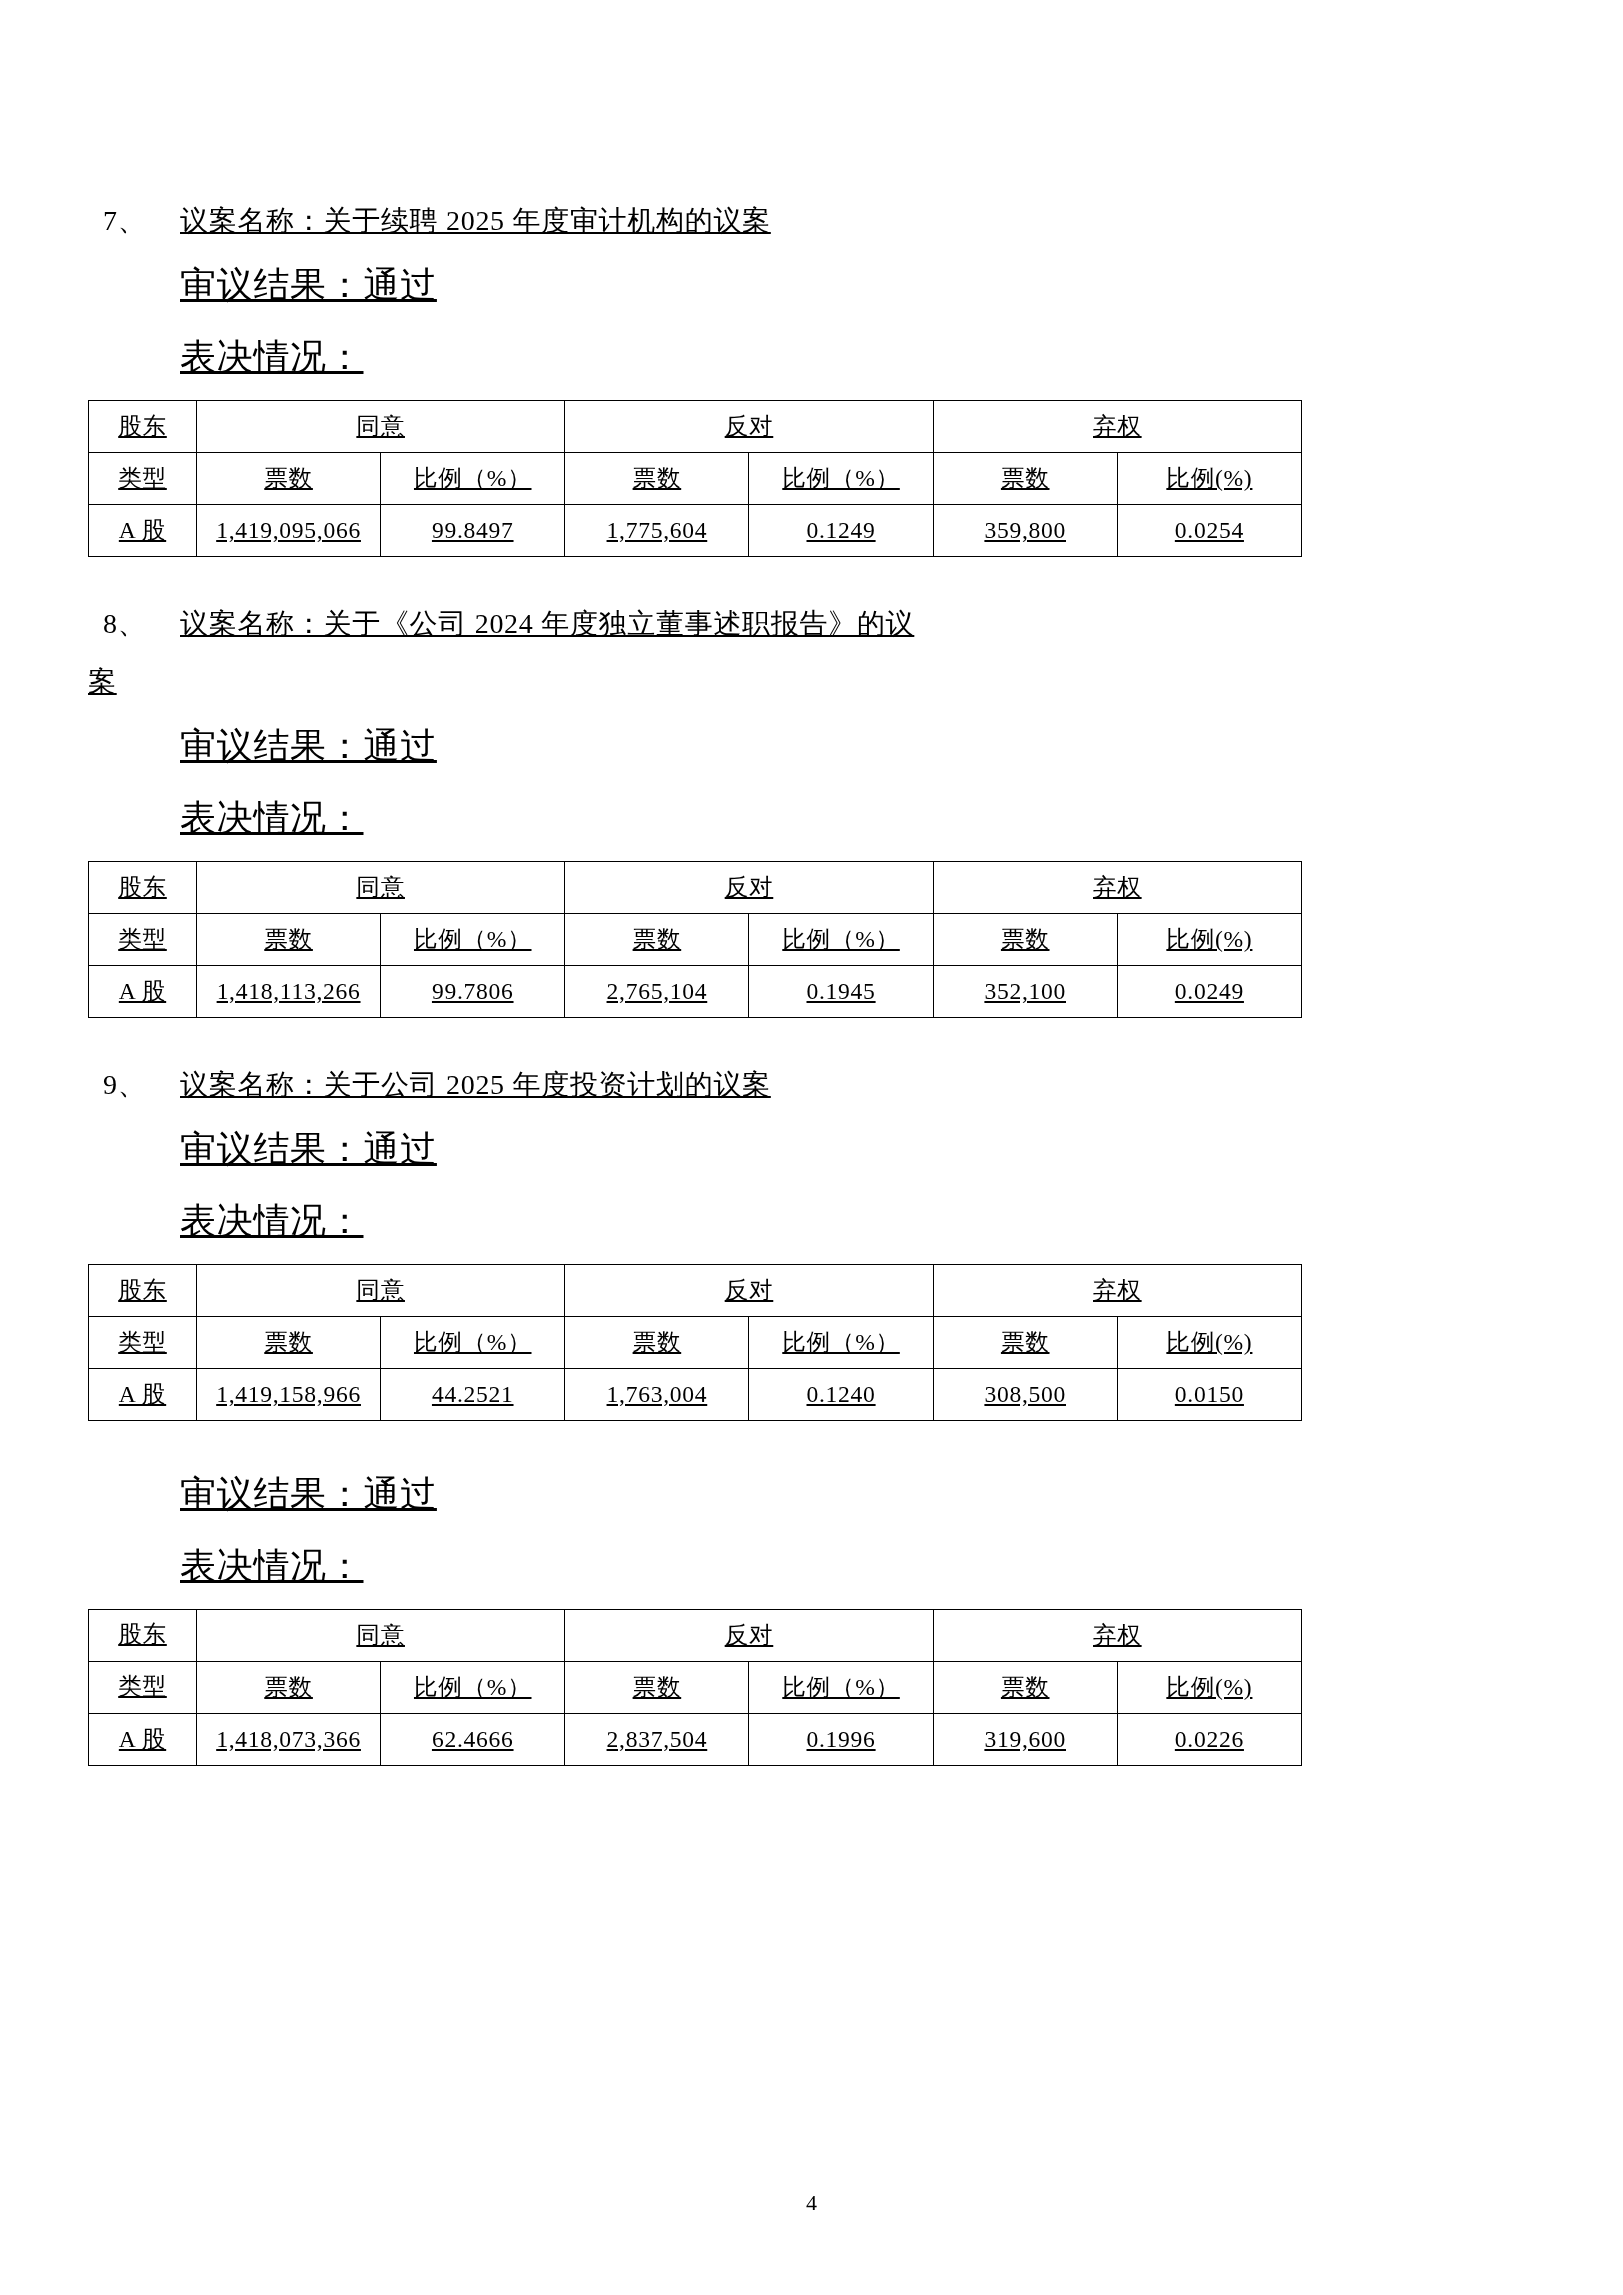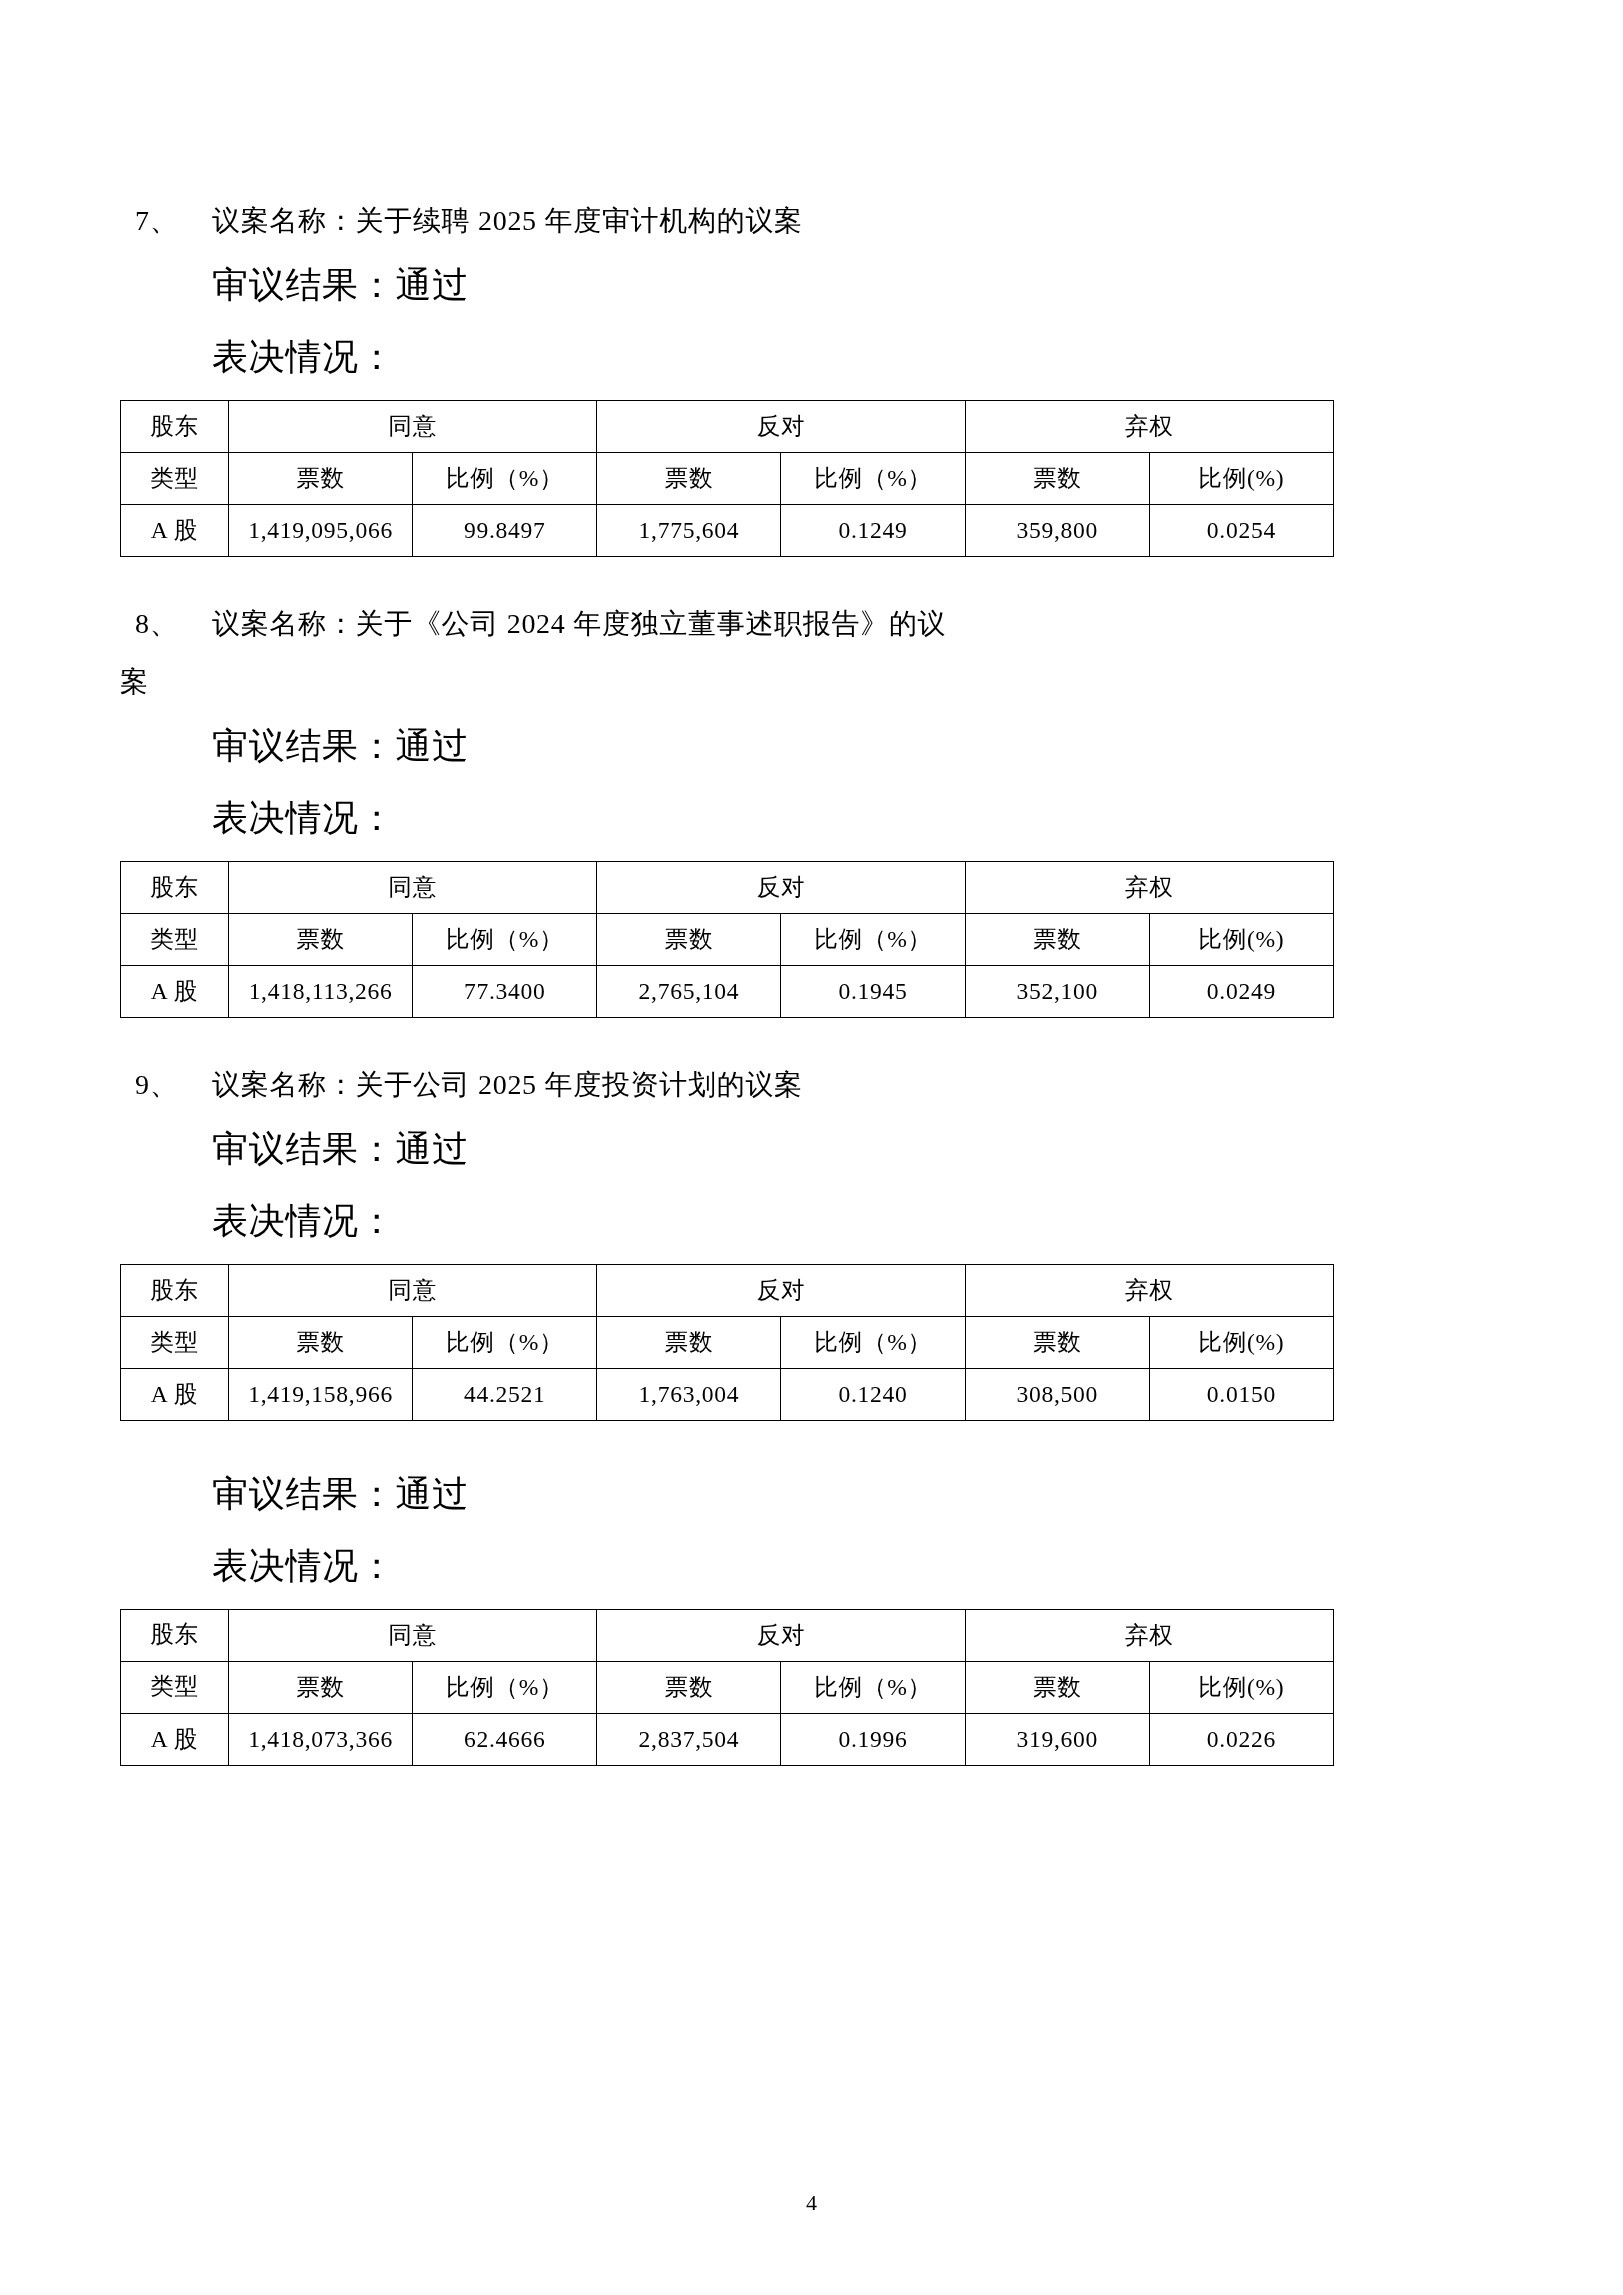--- a/index.html
+++ b/index.html
@@ -11,21 +11,22 @@
     font-family: "Liberation Serif", "DejaVu Serif", serif;
     color: #000000;
   }
   .page {
     position: relative;
     width: 1623px;
     height: 2295px;
     margin: 0 auto;
     background: #ffffff;
     box-sizing: border-box;
-    padding: 196px 190px 92px 120px;
+    padding: 196px 190px 92px 88px;
+    text-decoration: underline;
   }
   .content {
     width: 1230px;
   }
 
   .item-block {
     margin-bottom: 42px;
   }
 
   .item-title {
@@ -157,21 +158,21 @@
             <td class="votes">票数</td>
             <td class="ratio">比例（%）</td>
             <td class="votes">票数</td>
             <td class="ratio">比例（%）</td>
             <td class="votes">票数</td>
             <td class="ratio">比例(%)</td>
           </tr>
           <tr>
             <td class="type-cell">A 股</td>
             <td class="num-cell">1,418,113,266</td>
-            <td class="num-cell">77.3400</td>
+            <td class="num-cell">99.7806</td>
             <td class="num-cell">2,765,104</td>
             <td class="num-cell">0.1945</td>
             <td class="num-cell">352,100</td>
             <td class="num-cell">0.0249</td>
           </tr>
         </tbody>
       </table>
     </div>
 
     <div class="item-block">

